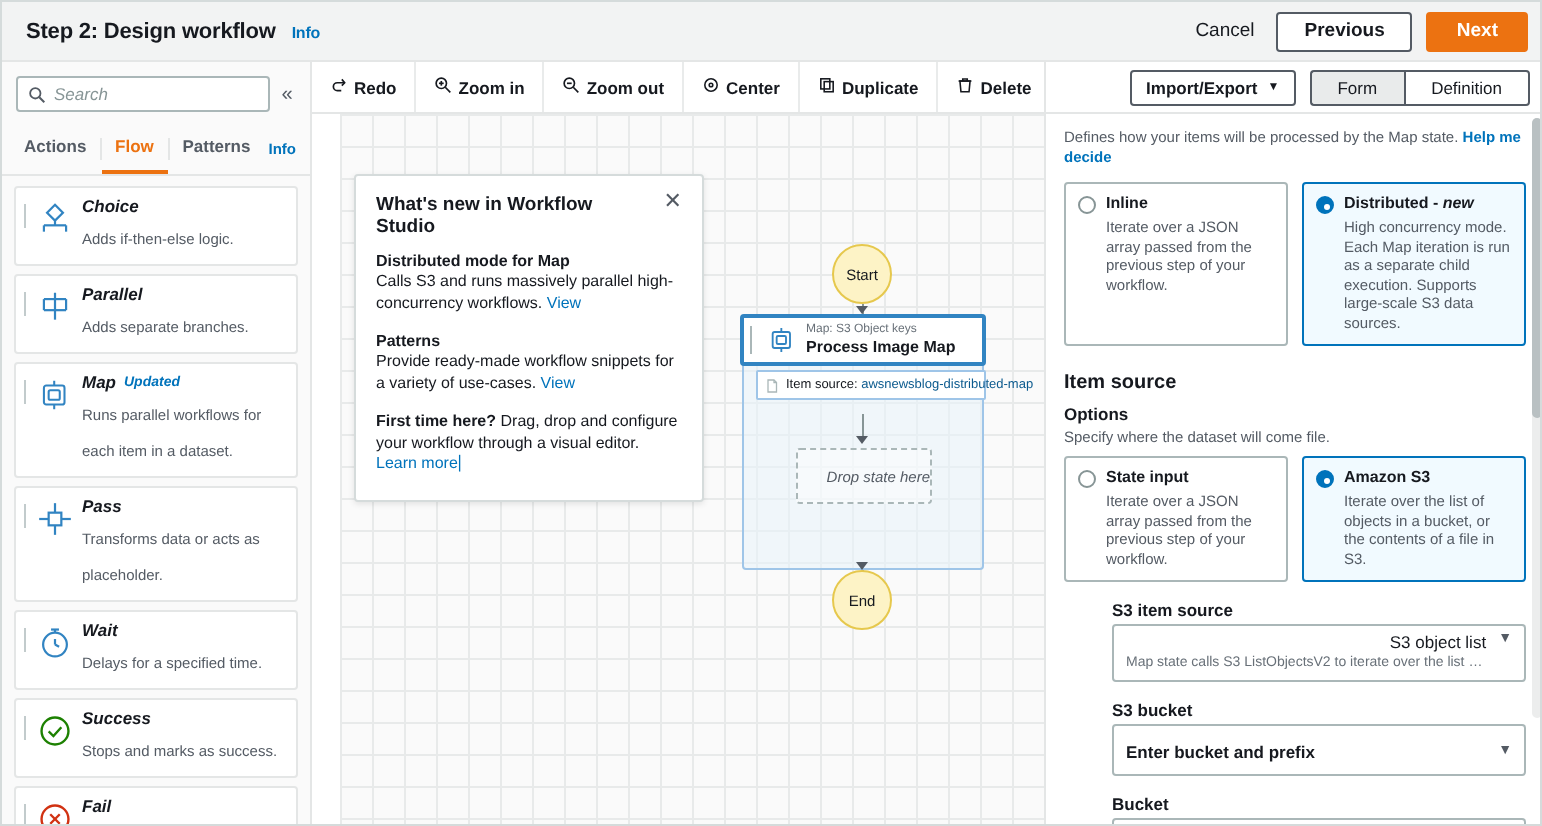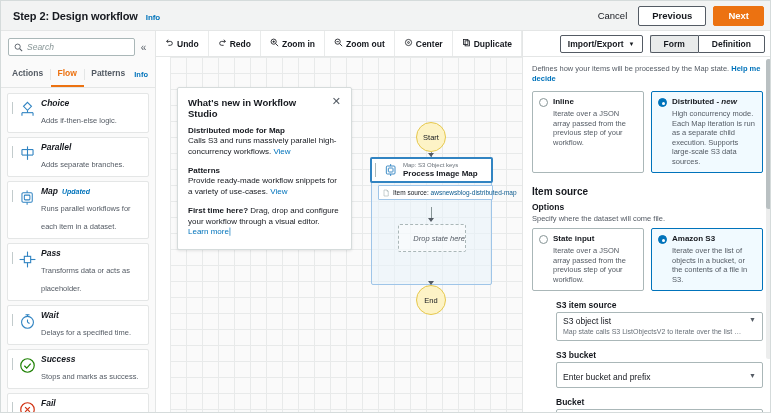--- a/index.html
+++ b/index.html
@@ -249,21 +249,21 @@
     padding: 0 7px; border-bottom: 1px solid #e4e6e6; gap: 7px;
     background: #fff;
   }
   .btn-dropdown {
     font-size: 8.5px; font-weight: bold; color: #16191f;
     background: #fff; border: 1px solid #545b64; border-radius: 2px;
     padding: 3px 7px; cursor: pointer; display: flex; align-items: center; gap: 5px;
   }
   .seg-group { display: flex; }
   .seg {
-    font-size: 8.5px; font-weight: bold; color: #16191f;
+    font-size: 8.5px; font-weight: normal; color: #16191f;
     border: 1px solid #545b64; padding: 3px 13px; cursor: pointer;
     background: #fff;
   }
   .seg:first-child { border-radius: 2px 0 0 2px; border-right: none; }
   .seg:last-child { border-radius: 0 2px 2px 0; }
   .seg.active { background: #e9ebeb; }
 
   .rp-body { padding: 7px 9px 0 9px; }
   .rp-hint {
     font-size: 7.5px; color: #545b64; line-height: 10px; margin-bottom: 7px;
@@ -310,24 +310,24 @@
   .field-sub {
     font-size: 7.5px; color: #545b64; margin-bottom: 5px;
   }
   .mt9 { margin-top: 9px; padding-left: 24px; }
 
   .select-box {
     background: #fff; border: 1px solid #aab7b8; border-radius: 2px;
     padding: 3px 6px; display: flex; align-items: center; cursor: pointer;
     min-height: 19px;
   }
-  .select-box.two-line { align-items: flex-start; padding: 3px 6px 4px 6px; }
+  .select-box.two-line { align-items: flex-start; padding: 3px 6px 4px 6px; text-align: right; }
   .sb-text { flex: 1 1 auto; min-width: 0; }
   .sb-main { font-size: 8.5px; color: #16191f; line-height: 11px; }
-  .sb-main.placeholder { color: #16191f; }
+  .sb-main.placeholder { color: #16191f; font-weight: bold; }
   .sb-desc {
     font-size: 7px; color: #687078; line-height: 9px;
     white-space: nowrap; overflow: hidden; text-overflow: ellipsis;
   }
   .caret {
     flex: 0 0 auto; margin-left: 6px; color: #545b64; font-size: 7px;
   }
   .input-box {
     background: #fff; border: 1px solid #aab7b8; border-radius: 2px;
     padding: 3px 6px; min-height: 19px; display: flex; align-items: center;
@@ -544,29 +544,20 @@
         </span>
       </div>
 
     </div>
   </div>
 
   <div class="canvas-toolbar">
     <div class="tb-item">
       <span>
         <svg width="9" height="9" viewBox="0 0 16 16" fill="none" stroke="#16191f" stroke-width="1.5">
-          <path d="M3 6 H9.5 A3.5 3.5 0 1 1 9.5 13 H6"></path>
-          <path d="M5.5 3 L3 6 L5.5 8.6"></path>
-        </svg>
-      </span>
-      <span>Undo</span>
-    </div>
-    <div class="tb-item">
-      <span>
-        <svg width="9" height="9" viewBox="0 0 16 16" fill="none" stroke="#16191f" stroke-width="1.5">
           <path d="M13 6 H6.5 A3.5 3.5 0 1 0 6.5 13 H10"></path>
           <path d="M10.5 3 L13 6 L10.5 8.6"></path>
         </svg>
       </span>
       <span>Redo</span>
     </div>
     <div class="tb-item">
       <span>
         <svg width="9" height="9" viewBox="0 0 16 16" fill="none" stroke="#16191f" stroke-width="1.5">
           <circle cx="6.5" cy="6.5" r="4.6"></circle>

